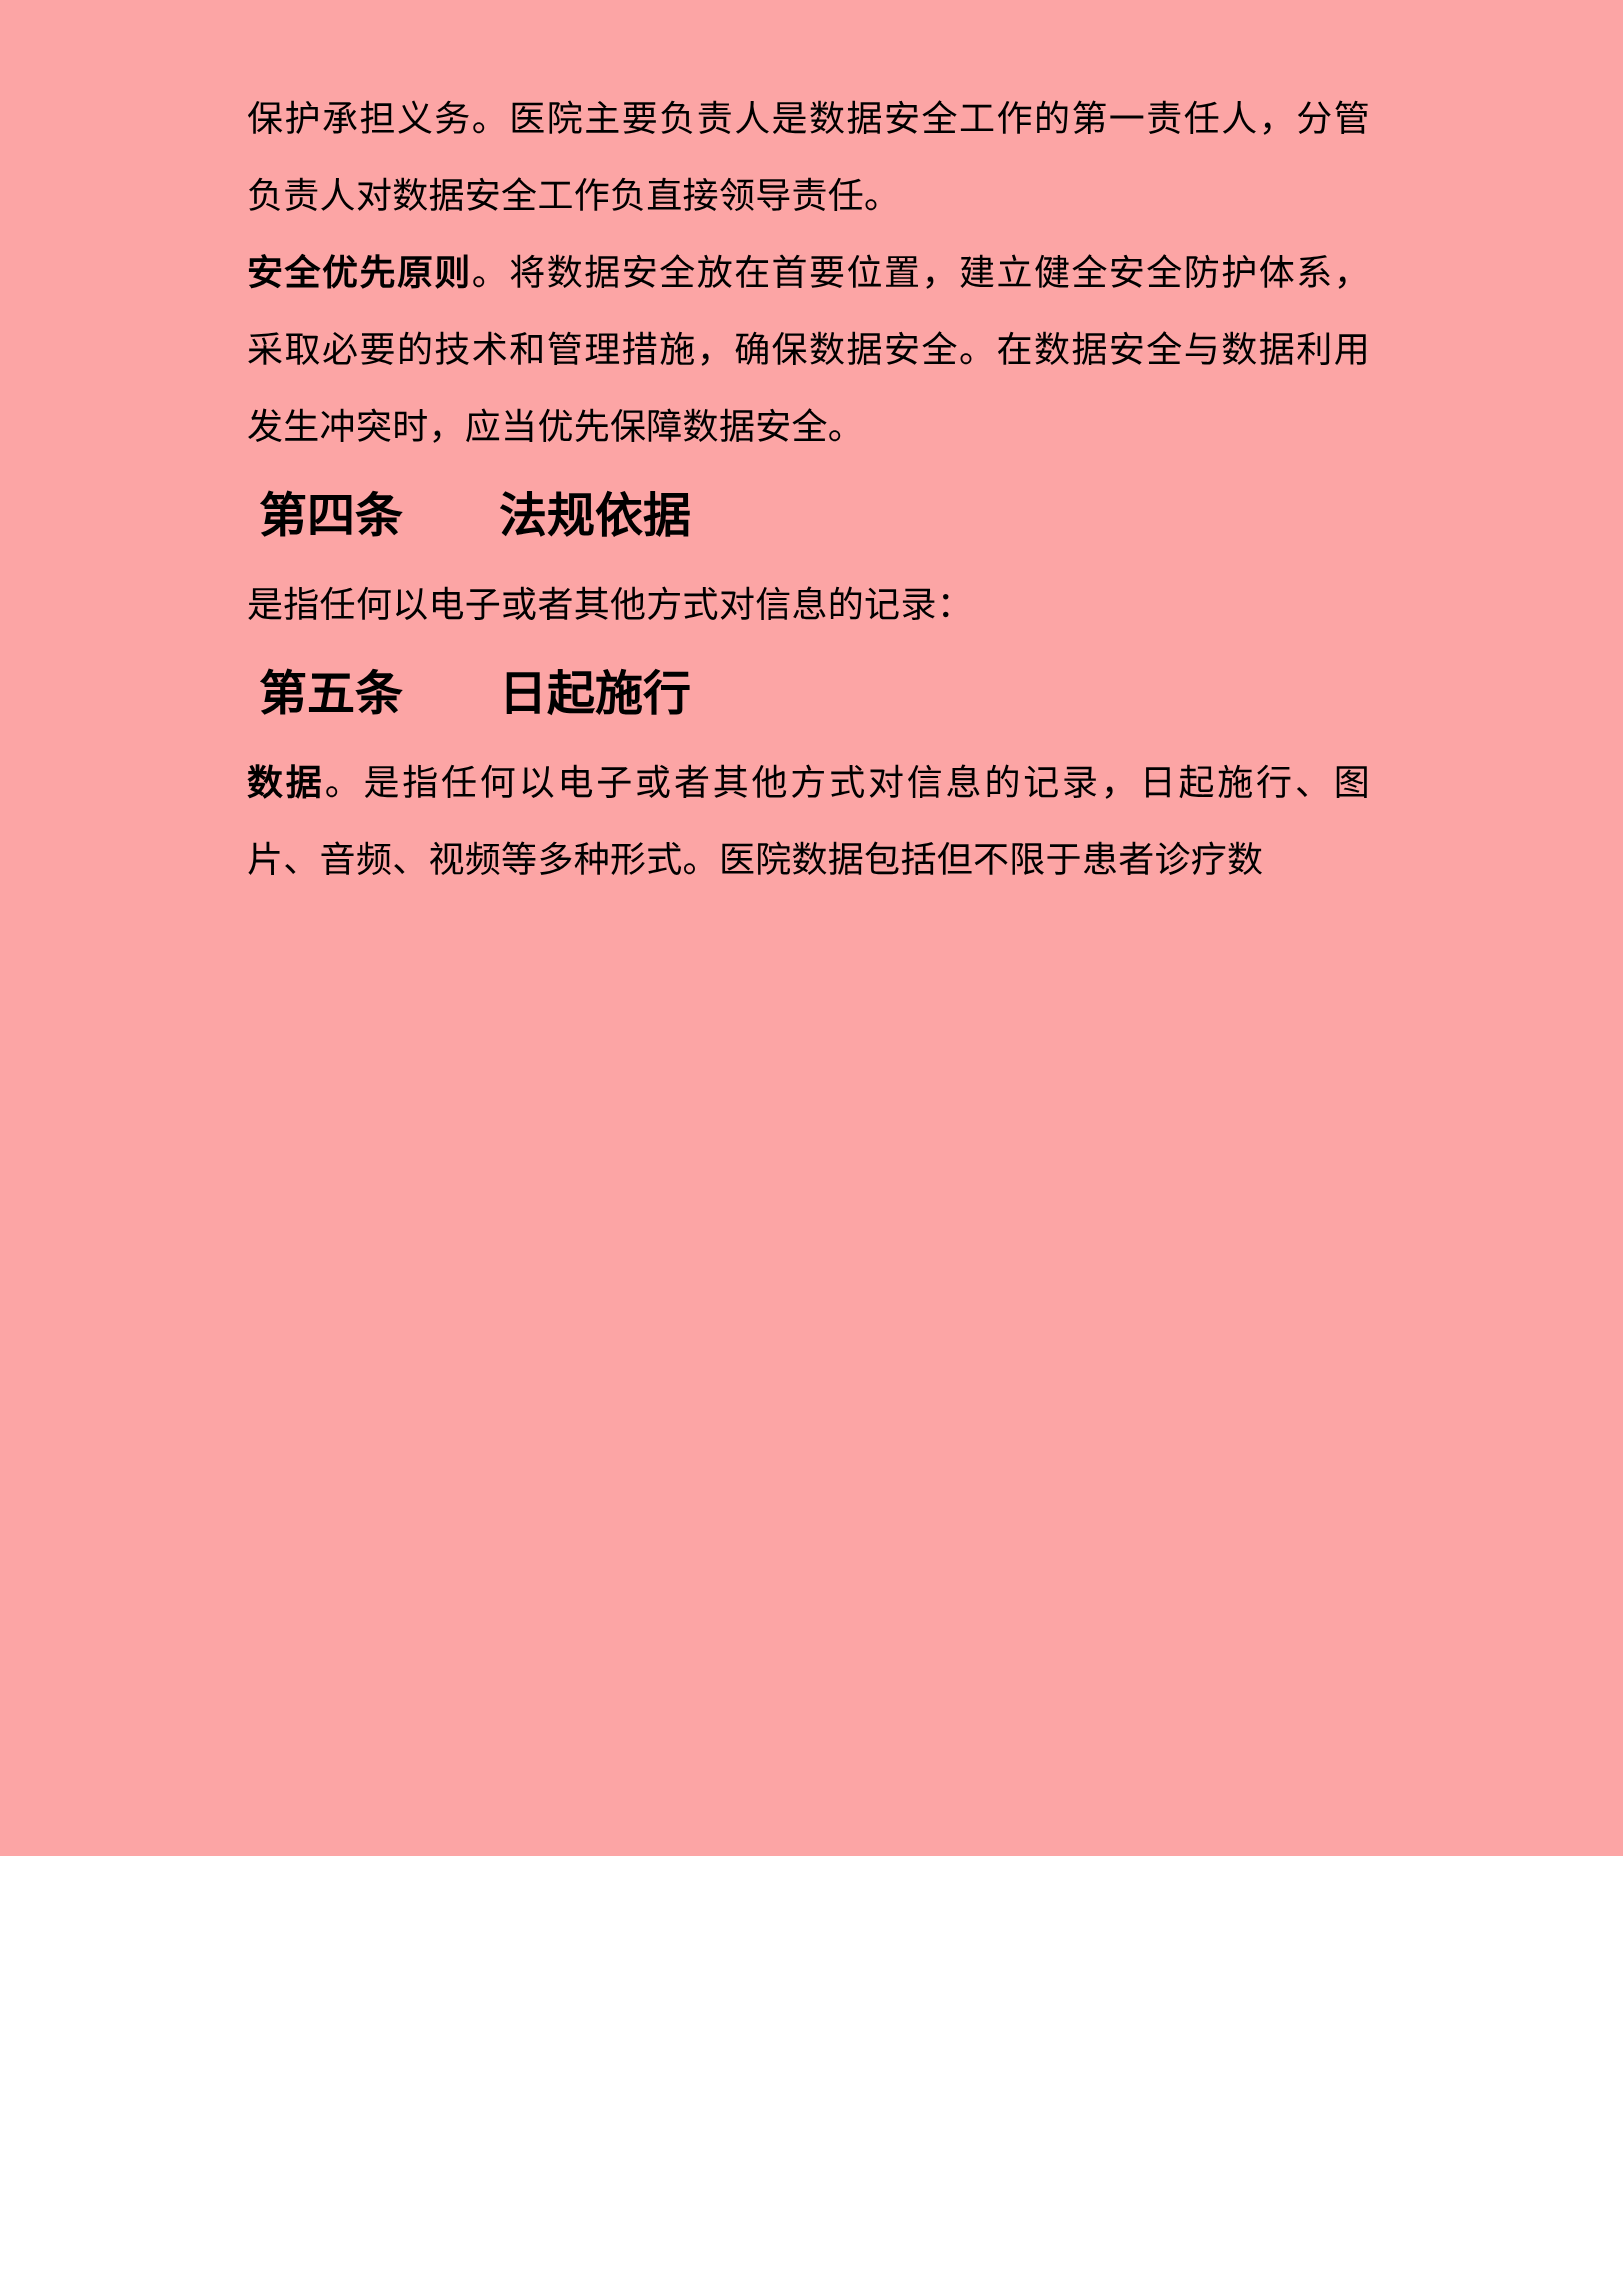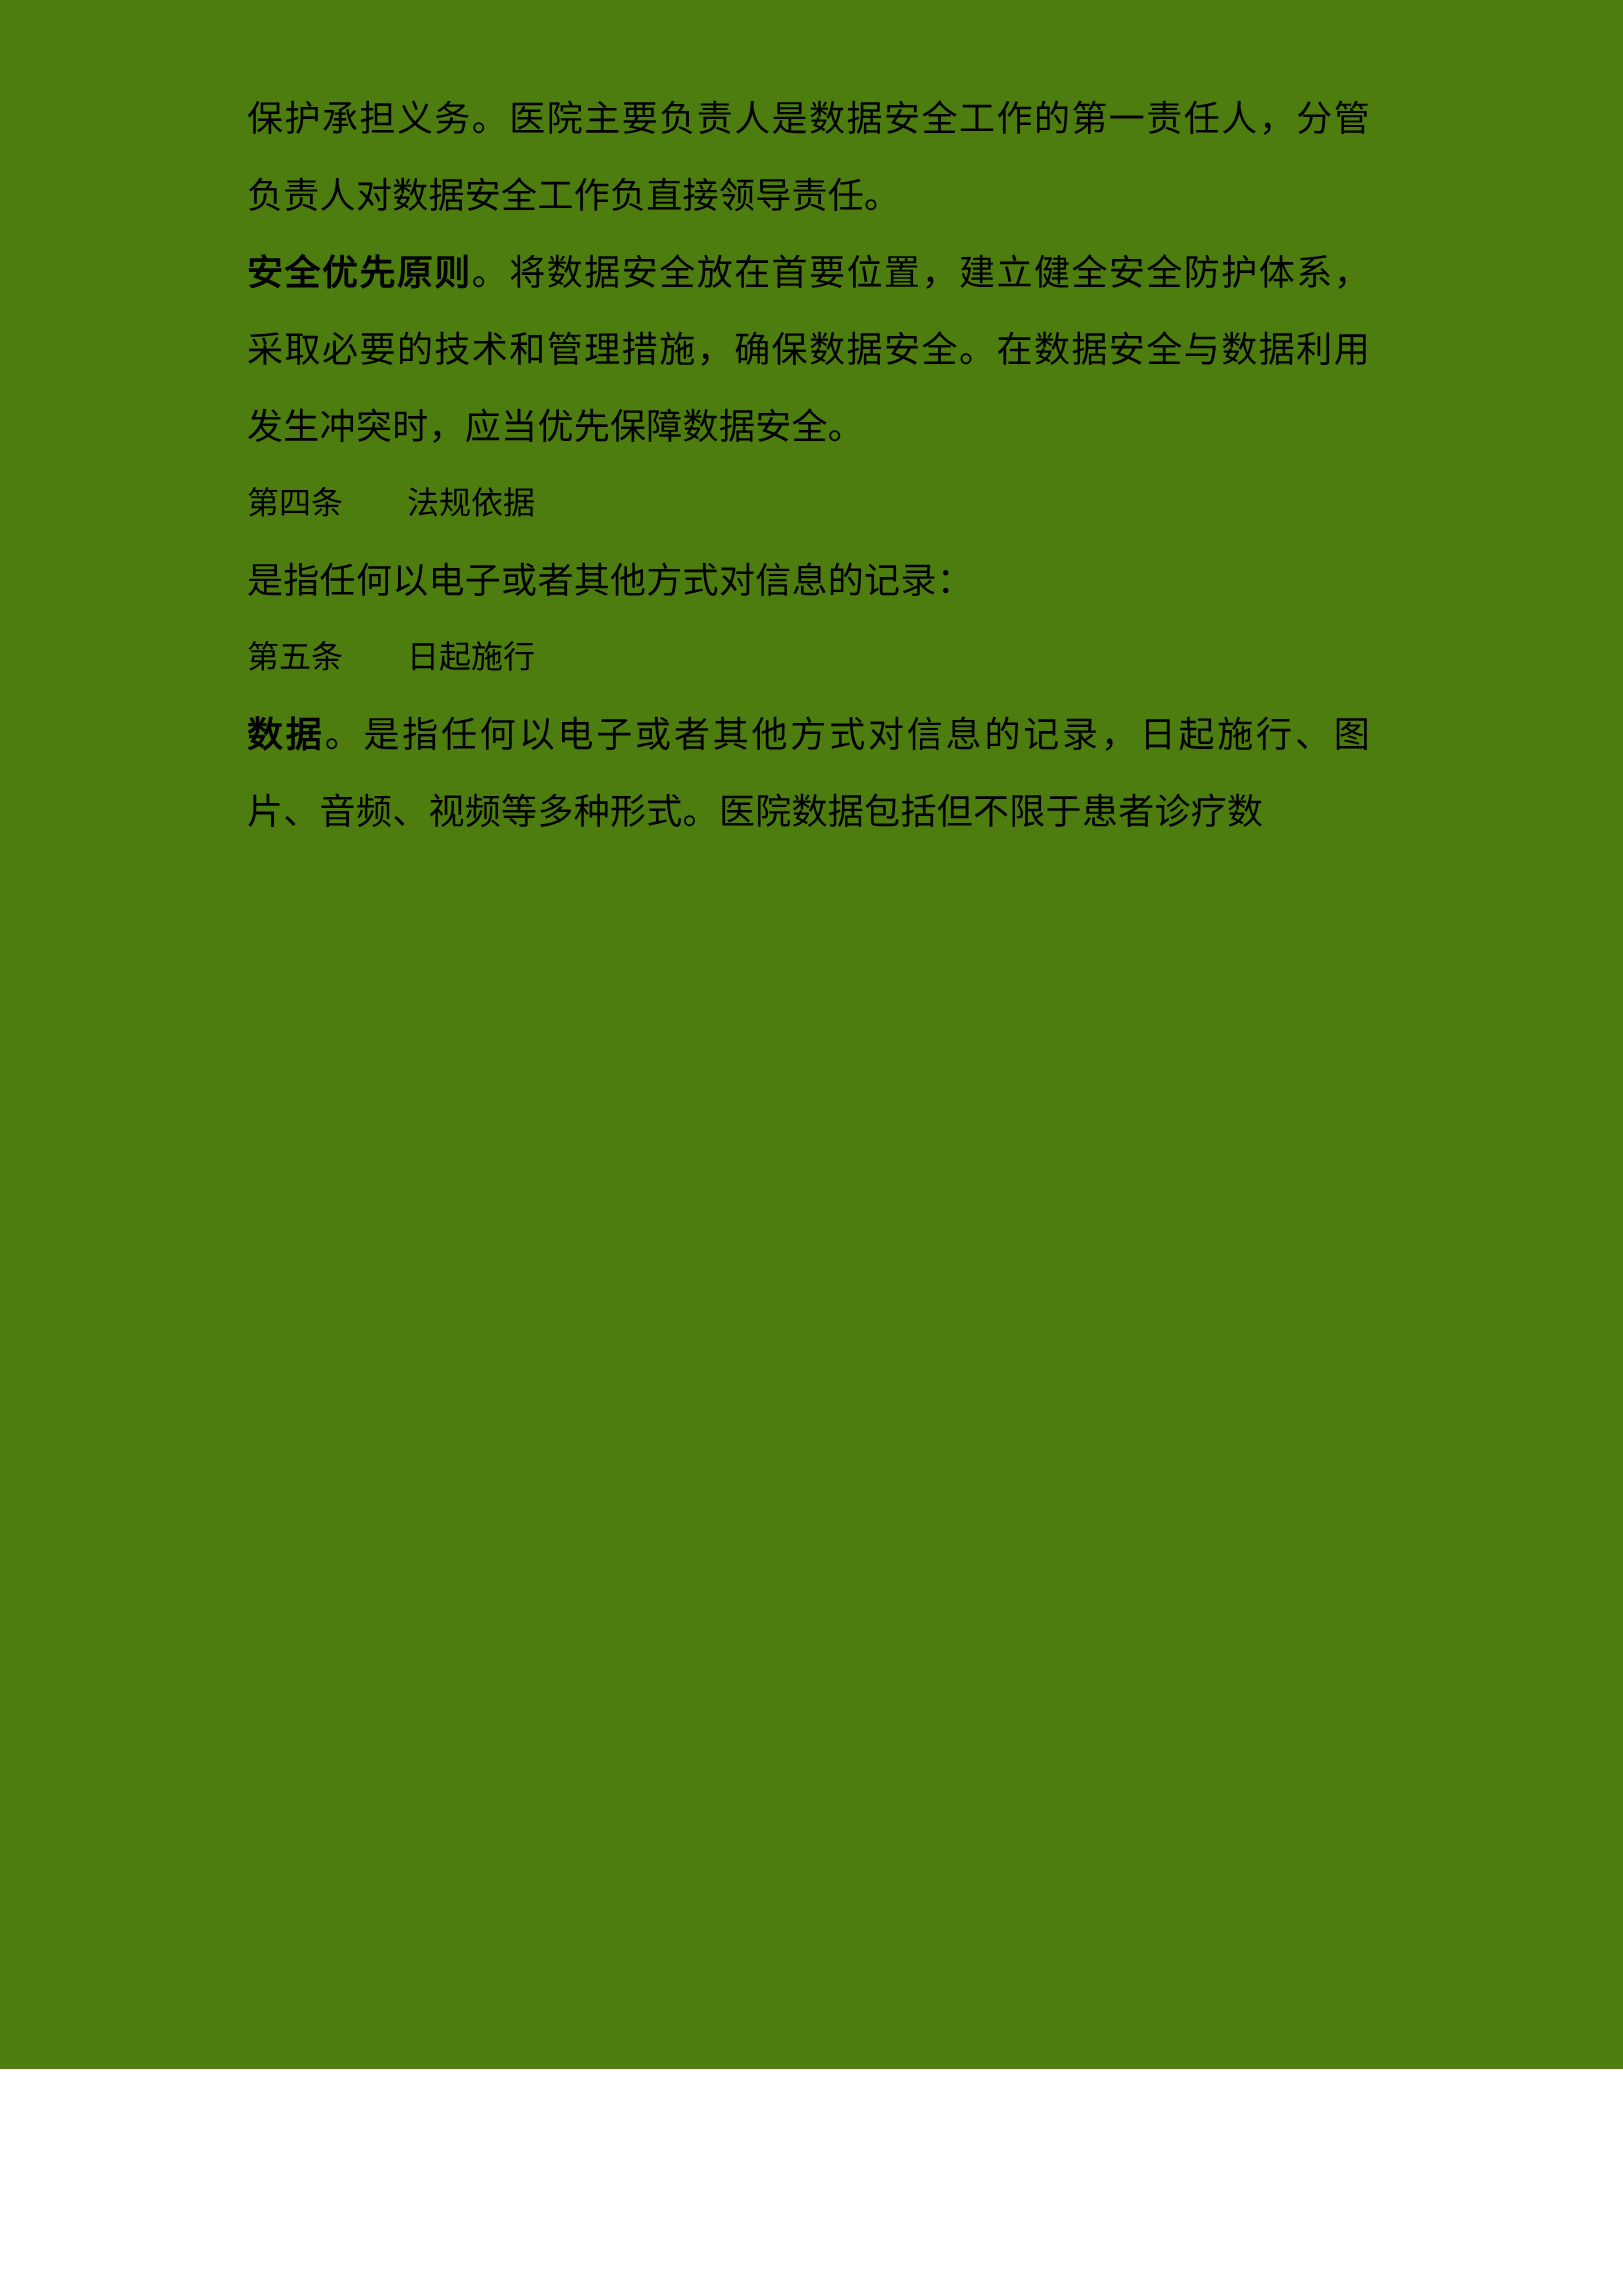--- a/index.html
+++ b/index.html
@@ -9,22 +9,22 @@
     background: #ffffff;
   }
   body {
     font-family: "Liberation Sans", "DejaVu Sans", sans-serif;
     color: #000000;
   }
   .page {
     position: relative;
     box-sizing: border-box;
     width: 1623px;
-    height: 2069px;
-    background: #4d7c0f;
+    height: 1856px;
+    background: #fca5a5;
     padding-top: 80px;
     padding-left: 247px;
     padding-right: 253px;
     padding-bottom: 0;
     overflow: hidden;
   }
   .doc-body {
     width: 1123px;
   }
   p.para {
@@ -42,24 +42,24 @@
     margin-top: 0;
   }
   
   .para.gap {
     margin-top: 0px;
   }
   .lead {
     font-weight: 700;
   }
   .heading {
-    font-size: 32px;
+    font-size: 48px;
     line-height: 77px;
-    font-weight: 400;
-    margin: 0;
+    font-weight: 700;
+    margin: 12px;
     white-space: pre;
     color: #000000;
   }
 </style>
 </head>
 <body>
 
 <div class="page">
   <div class="doc-body">
 

